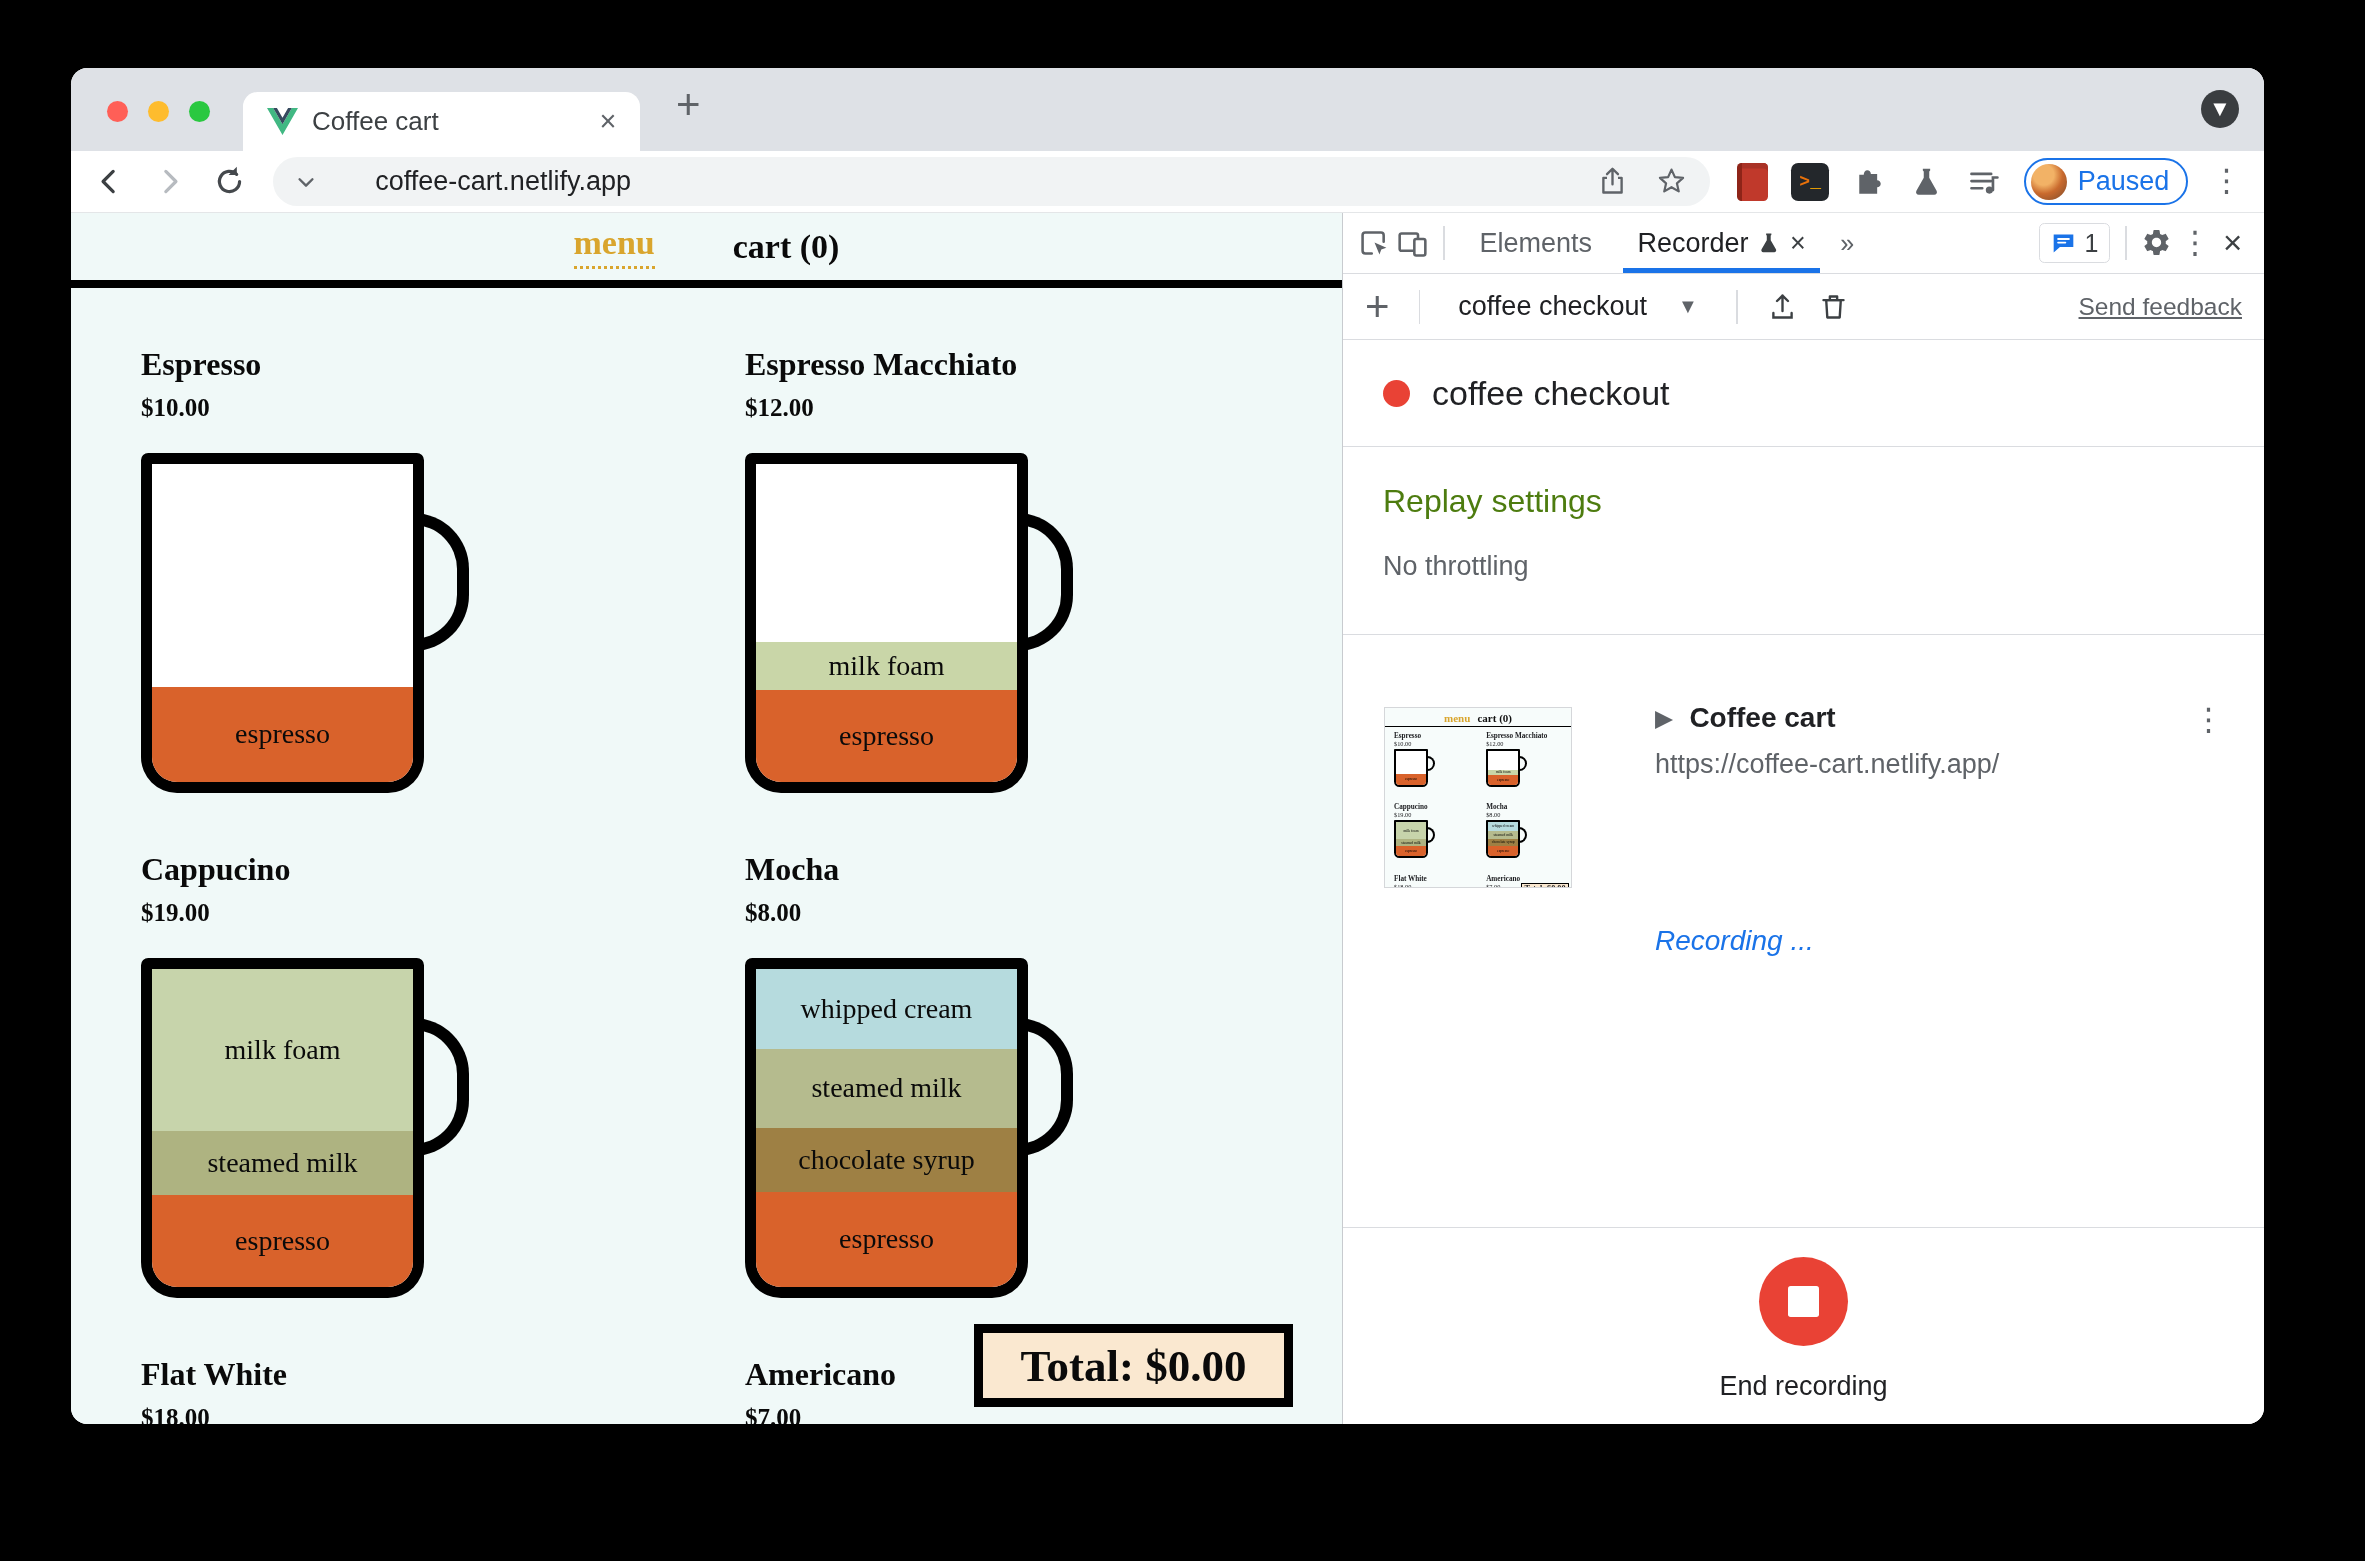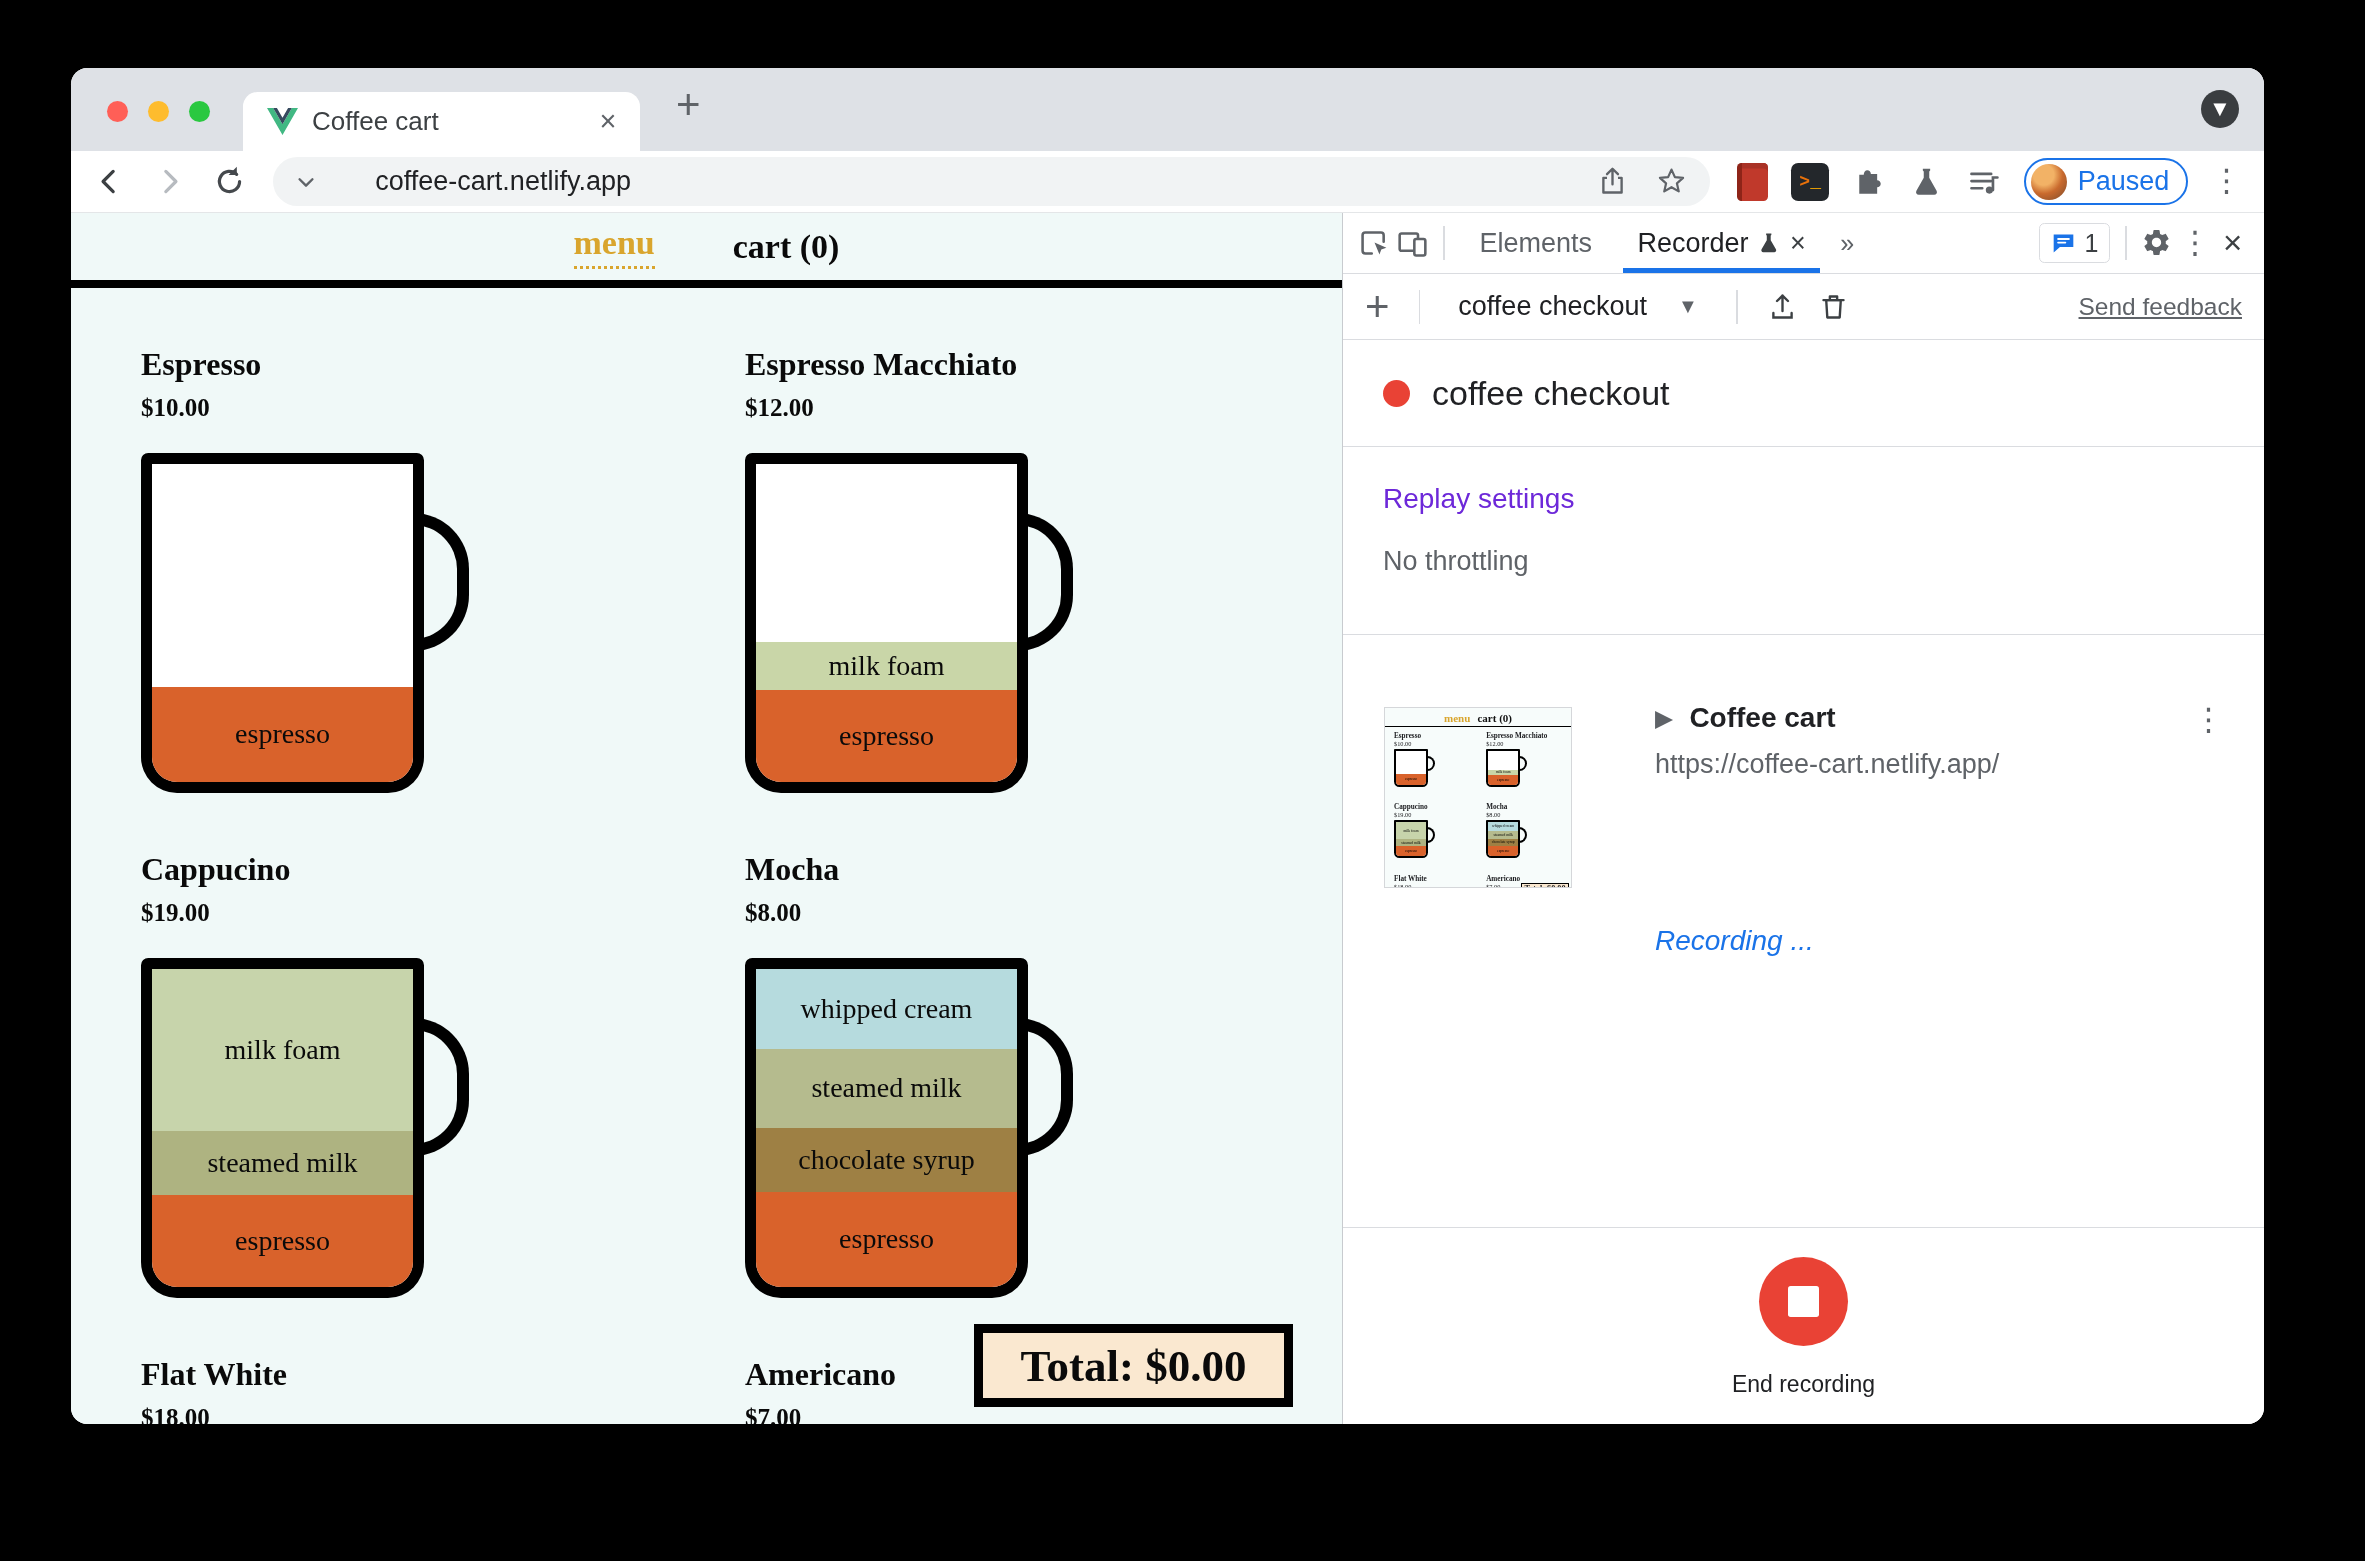--- a/index.html
+++ b/index.html
@@ -63,36 +63,36 @@
   .issues-count { font-size:25px; color:#3C4043; }
   .dt-toolbar { height:66px; border-bottom:1.8px solid #DADCE0; display:flex; align-items:center; padding:0 22px; gap:20px; flex:0 0 auto; }
   .plus { font-size:42px; font-weight:300; color:#5F6368; line-height:0.8; }
   .rec-select { display:flex; align-items:center; gap:31px; font-size:27px; color:#202124; padding:0 9px; }
   .sel-chev { font-size:20px; color:#5F6368; }
   .feedback { margin-left:auto; font-size:24.5px; color:#5F6368; text-decoration:underline; }
   .dt-heading { height:107px; display:flex; align-items:center; gap:22px; padding:0 40px; border-bottom:1.8px solid #DADCE0; font-size:34px; flex:0 0 auto; }
   .rec-dot { width:27px; height:27px; border-radius:50%; background:#E94235; }
   .dt-settings { height:188px; border-bottom:1.8px solid #DADCE0; display:flex; padding:36px 40px 0; flex:0 0 auto; }
   .set-col1 { width:397px; }
-  .set-h { font-size:28px; color:#6d28d9; }
+  .set-h { font-size:32px; color:#4d7c0f; }
   .set-v { font-size:27px; color:#5F6368; margin-top:31px; display:flex; align-items:center; gap:20px; }
   .env-sep { width:1.8px; height:42px; background:#DADCE0; }
   .dt-step { flex:1; position:relative; }
   .thumb { position:absolute; left:41px; top:72px; width:188px; height:181px; border:1.8px solid #D5D7DA; background:#fff; overflow:hidden; font-family:"Liberation Serif","DejaVu Serif",serif; }
   .step-main { position:absolute; left:312px; top:67px; }
   .step-title-row { display:flex; align-items:center; gap:16.3px; }
   .disclosure { font-size:23.5px; color:#5F6368; }
   .step-title { font-size:28px; font-weight:bold; color:#202124; }
   .step-url { font-size:27px; color:#5F6368; margin-top:14.5px; }
   .step-status { position:absolute; left:312px; top:290px; font-size:28px; font-style:italic; color:#1A73E8; }
   .step-kebab { position:absolute; right:40px; top:76px; font-size:31px; color:#5F6368; line-height:0.6; }
   .dt-end { height:197px; border-top:1.8px solid #DADCE0; display:flex; flex-direction:column; align-items:center; padding-top:29px; gap:25px; flex:0 0 auto; }
   .stop-btn { width:89px; height:89px; border-radius:50%; background:#E94235; display:flex; align-items:center; justify-content:center; }
   .stop-sq { width:31px; height:31px; background:#fff; border-radius:2.7px; }
-  .end-label { font-size:23px; color:#202124; }
+  .end-label { font-size:27px; color:#202124; }
 
   
   .mini-nav { font-size:11px; font-weight:bold; text-align:center; padding:3.6px 0 2.7px; border-bottom:1.8px solid #000; background:#F7FCFB; }
   .mini-nav .m1 { color:#D9A52D; }
   .mini-nav .m2 { color:#111; margin-left:7.2px; }
   .mini-body { padding:4.5px 5.4px 0 9px; display:grid; grid-template-columns:1fr 1fr; column-gap:12.7px; background:#F7FCFB; height:100%; position:relative; }
   .mini-card { margin-bottom:6.3px; }
   .mini-name { font-size:7.2px; font-weight:bold; white-space:nowrap; overflow:hidden; }
   .mini-price { font-size:6.3px; }
   .mini-cupwrap { position:relative; width:40px; height:38px; margin-top:1.8px; }

